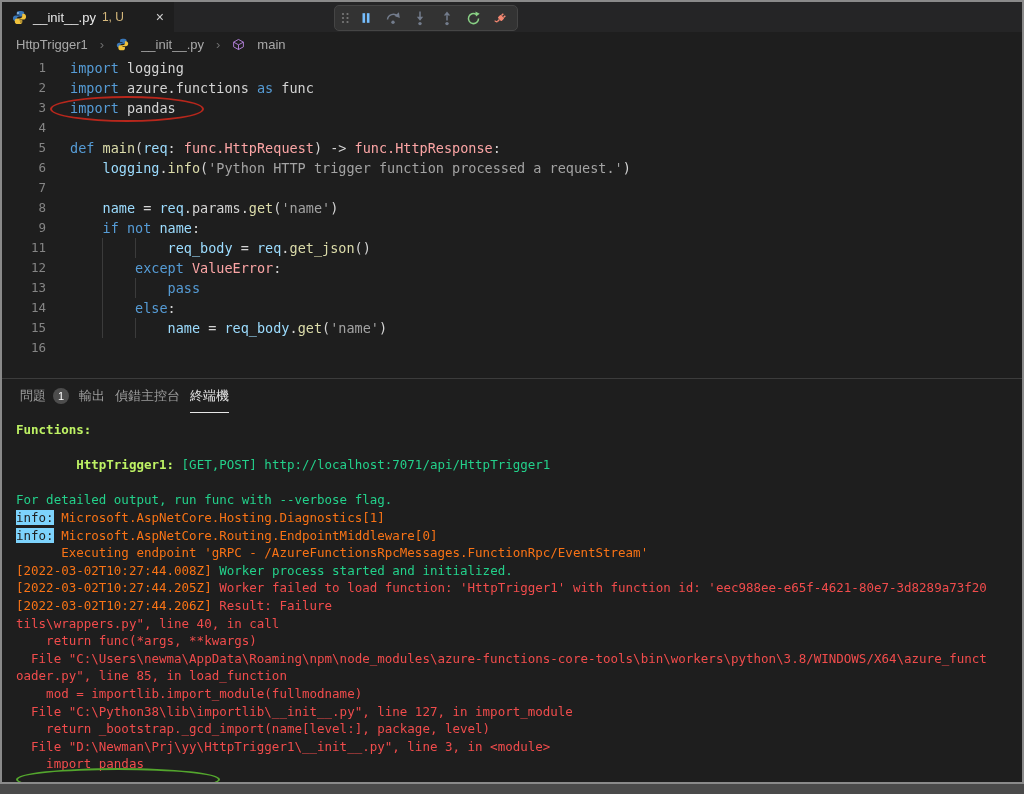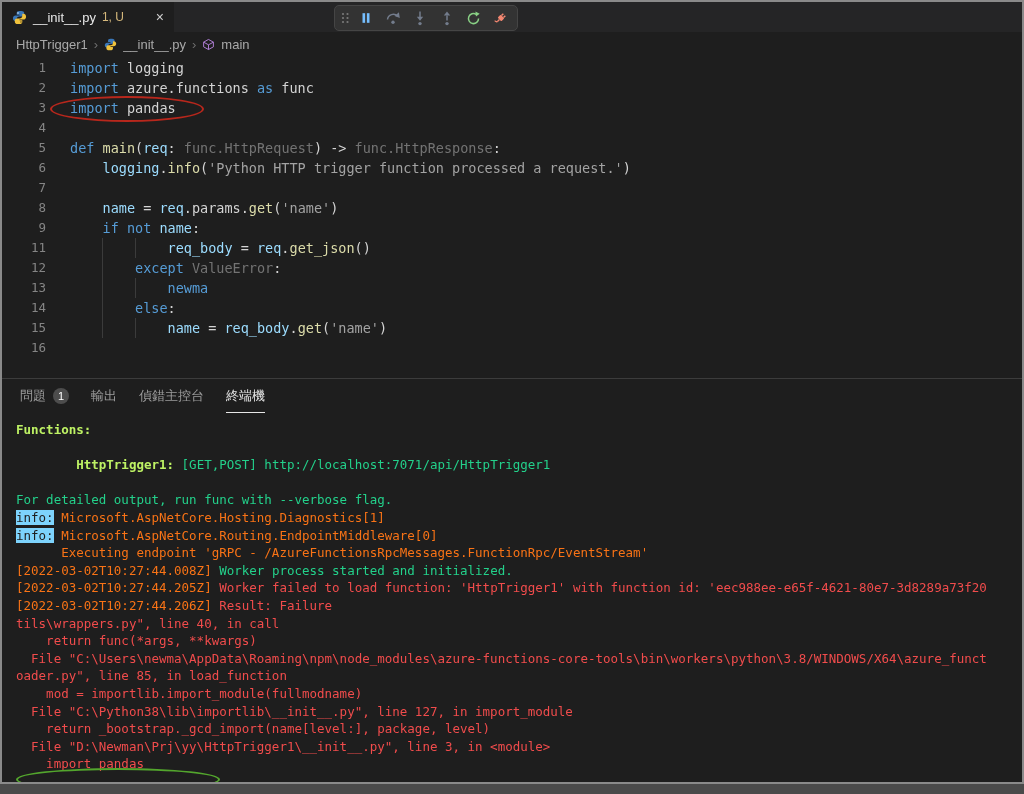--- a/index.html
+++ b/index.html
@@ -12,37 +12,37 @@
   .tab-label{white-space:nowrap}
   .tab-deco{color:#d7ba7d;font-size:12px}
   .tab-close{margin-left:auto;color:#d0d0d0;font-size:14px;cursor:pointer}
 
   
   .debug-toolbar{position:absolute;left:332px;top:3px;height:26px;background:#333333;border:1px solid #454545;border-radius:5px;display:flex;align-items:center;padding:0 3px;z-index:5}
   .dbtn{width:27px;height:22px;display:flex;align-items:center;justify-content:center;cursor:pointer;border-radius:3px}
   .dbtn.grip{width:14px;cursor:grab}
 
   
-  .breadcrumb{height:24px;display:flex;align-items:center;gap:6px;padding-left:14px;font-size:13px;color:#a9a9a9;background:#1e1e1e}
+  .breadcrumb{height:24px;display:flex;align-items:center;gap:12px;padding-left:14px;font-size:13px;color:#a9a9a9;background:#1e1e1e}
   .bc-sep{color:#6e6e6e}
   .bc-item{cursor:pointer}
   .bc-icn{display:flex;align-items:center}
 
   
   .editor{position:relative;height:322px;padding-top:2px;font-family:"DejaVu Sans Mono","Liberation Mono",monospace;font-size:13.5px;overflow:hidden;background:#1e1e1e}
   .code-line{position:relative;height:20px;line-height:20px;white-space:pre}
   .ln{position:absolute;left:0;width:44px;text-align:right;color:#858585;font-size:12.5px}
   .code{position:absolute;left:68px;color:#d4d4d4}
   .guide{position:absolute;top:0;height:20px;border-left:1px solid #3b3b3b}
-  .tk-kw{color:#569cd6}.tk-fn{color:#dcdcaa}.tk-type{color:#737373}
+  .tk-kw{color:#569cd6}.tk-fn{color:#dcdcaa}.tk-type{color:#fca5a5}
   .tk-str{color:#a3a3a3}.tk-var{color:#9cdcfe}.tk-pl{color:#d4d4d4}
 
   
   .panel{position:relative;height:414px;border-top:1px solid #3c3c3c;background:#1e1e1e}
-  .panel-tabs{height:34px;display:flex;align-items:stretch;gap:22px;padding-left:18px;font-size:13px;color:#9d9d9d}
+  .panel-tabs{height:34px;display:flex;align-items:stretch;gap:10px;padding-left:18px;font-size:13px;color:#9d9d9d}
   .ptab{display:flex;align-items:center;cursor:pointer;border-bottom:1px solid transparent}
   .ptab.active{color:#e7e7e7;border-bottom-color:#e7e7e7}
   .badge{margin-left:7px;min-width:16px;height:16px;border-radius:8px;background:#4d4d4d;color:#ffffff;font-size:11px;display:flex;align-items:center;justify-content:center;padding:0 4px}
 
   .terminal{height:380px;padding:8px 0 0 14px;font-family:"DejaVu Sans Mono","Liberation Mono",monospace;font-size:12.5px;overflow:hidden}
   .t-line{height:17.6px;line-height:17.6px;white-space:pre}
   .t-y{color:#bef264;font-weight:bold}
   .t-g{color:#23d18b}
   .t-r{color:#f14c4c}
   .t-w{color:#f97316}
@@ -154,21 +154,21 @@
         <div class="code-line"><span class="ln">2</span><span class="code"><span class="tk-kw">import</span><span class="tk-pl"> azure.functions </span><span class="tk-kw">as</span><span class="tk-pl"> func</span></span></div>
         <div class="code-line"><span class="ln">3</span><span class="code"><span class="tk-kw">import</span><span class="tk-pl"> pandas</span></span></div>
         <div class="code-line"><span class="ln">4</span><span class="code"></span></div>
         <div class="code-line"><span class="ln">5</span><span class="code"><span class="tk-kw">def</span><span class="tk-pl"> </span><span class="tk-fn">main</span><span class="tk-pl">(</span><span class="tk-var">req</span><span class="tk-pl">: </span><span class="tk-type">func.HttpRequest</span><span class="tk-pl">) -&gt; </span><span class="tk-type">func.HttpResponse</span><span class="tk-pl">:</span></span></div>
         <div class="code-line"><span class="ln">6</span><span class="code"><span class="tk-pl">    </span><span class="tk-var">logging</span><span class="tk-pl">.</span><span class="tk-fn">info</span><span class="tk-pl">(</span><span class="tk-str">'Python HTTP trigger function processed a request.'</span><span class="tk-pl">)</span></span></div>
         <div class="code-line"><span class="ln">7</span><span class="code"></span></div>
         <div class="code-line"><span class="ln">8</span><span class="code"><span class="tk-pl">    </span><span class="tk-var">name</span><span class="tk-pl"> = </span><span class="tk-var">req</span><span class="tk-pl">.params.</span><span class="tk-fn">get</span><span class="tk-pl">(</span><span class="tk-str">'name'</span><span class="tk-pl">)</span></span></div>
         <div class="code-line"><span class="ln">9</span><span class="code"><span class="tk-pl">    </span><span class="tk-kw">if</span><span class="tk-pl"> </span><span class="tk-kw">not</span><span class="tk-pl"> </span><span class="tk-var">name</span><span class="tk-pl">:</span></span></div>
         <div class="code-line"><span class="ln">11</span><span class="guide" style="left: 100.4px;"></span><span class="guide" style="left: 132.8px;"></span><span class="code"><span class="tk-pl">            </span><span class="tk-var">req_body</span><span class="tk-pl"> = </span><span class="tk-var">req</span><span class="tk-pl">.</span><span class="tk-fn">get_json</span><span class="tk-pl">()</span></span></div>
         <div class="code-line"><span class="ln">12</span><span class="guide" style="left: 100.4px;"></span><span class="code"><span class="tk-pl">        </span><span class="tk-kw">except</span><span class="tk-pl"> </span><span class="tk-type">ValueError</span><span class="tk-pl">:</span></span></div>
-        <div class="code-line"><span class="ln">13</span><span class="guide" style="left: 100.4px;"></span><span class="guide" style="left: 132.8px;"></span><span class="code"><span class="tk-pl">            </span><span class="tk-kw">newma</span></span></div>
+        <div class="code-line"><span class="ln">13</span><span class="guide" style="left: 100.4px;"></span><span class="guide" style="left: 132.8px;"></span><span class="code"><span class="tk-pl">            </span><span class="tk-kw">pass</span></span></div>
         <div class="code-line"><span class="ln">14</span><span class="guide" style="left: 100.4px;"></span><span class="code"><span class="tk-pl">        </span><span class="tk-kw">else</span><span class="tk-pl">:</span></span></div>
         <div class="code-line"><span class="ln">15</span><span class="guide" style="left: 100.4px;"></span><span class="guide" style="left: 132.8px;"></span><span class="code"><span class="tk-pl">            </span><span class="tk-var">name</span><span class="tk-pl"> = </span><span class="tk-var">req_body</span><span class="tk-pl">.</span><span class="tk-fn">get</span><span class="tk-pl">(</span><span class="tk-str">'name'</span><span class="tk-pl">)</span></span></div>
         <div class="code-line"><span class="ln">16</span><span class="code"></span></div>
       </div>
   </div>
 
   <div class="panel">
     <div class="panel-tabs">
       <div class="ptab">
         <span>問題</span>

